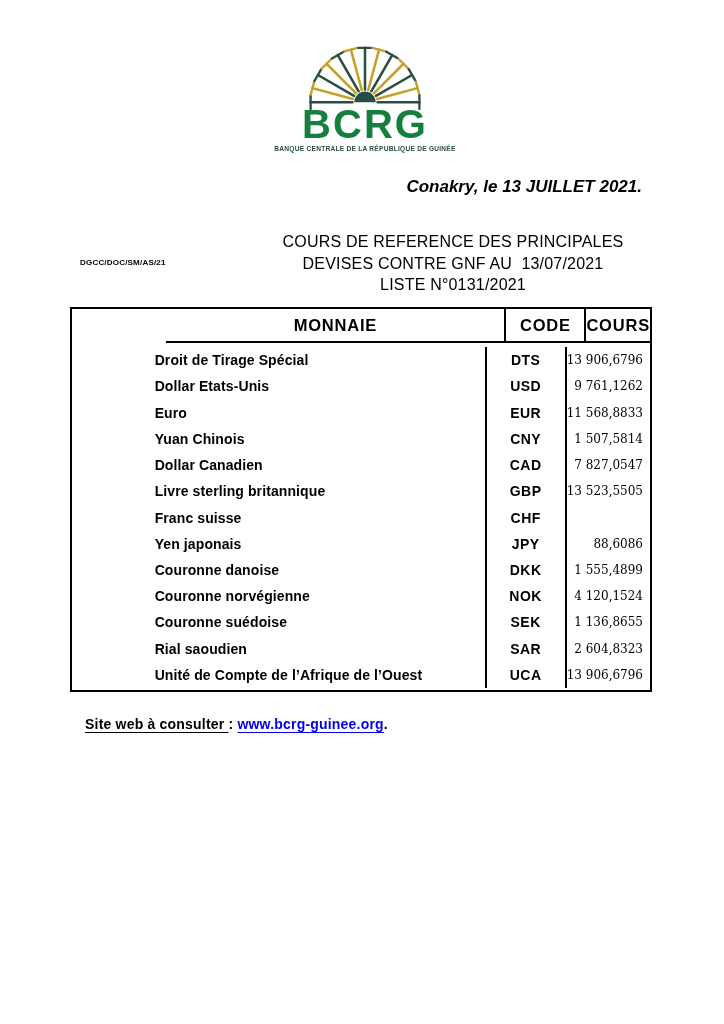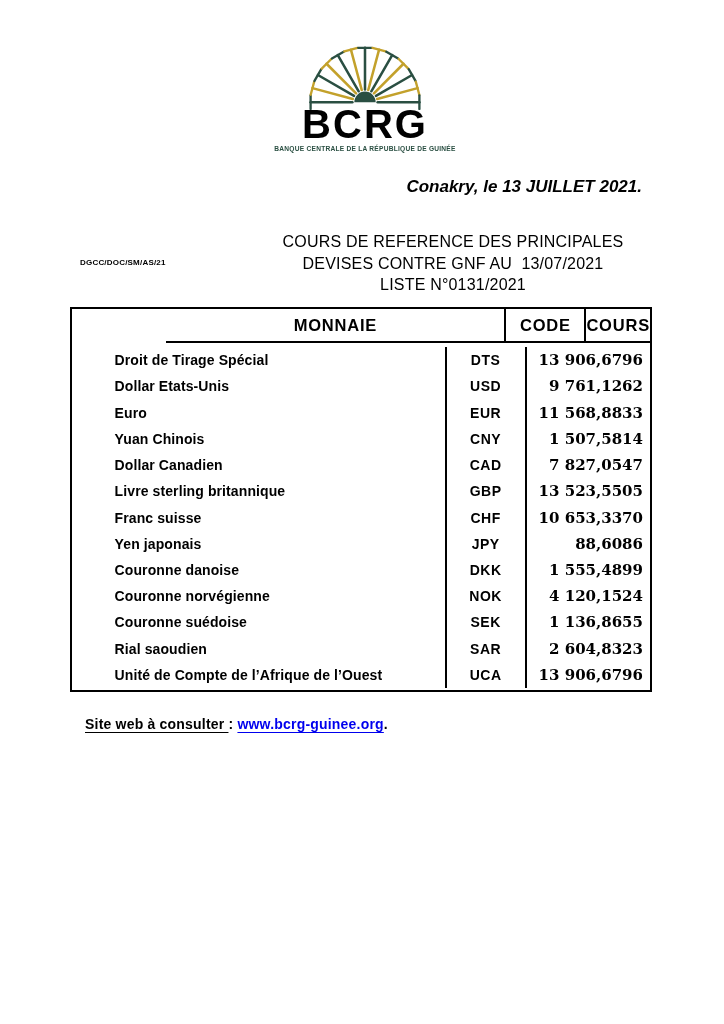--- a/index.html
+++ b/index.html
@@ -6,21 +6,21 @@
   .page {
     position:relative; width:724px; height:1024px; background:#ffffff;
     font-family:"Liberation Sans", sans-serif; color:#000; overflow:hidden;
   }
 
   
   .logo { position:absolute; left:270px; top:42px; width:190px; text-align:center; }
   .logo svg { display:block; margin:0 auto; width:128px; height:68px; }
   .logo-acronym {
     font-size:40px; font-weight:800; letter-spacing:2px; line-height:36px;
-    margin-top:-4px; color:#000000;
+    margin-top:-4px; color:#15803d;
   }
   .logo-subtitle {
     font-size:6.6px; font-weight:700; letter-spacing:0.25px; margin-top:3px;
     color:#2A4F42; white-space:nowrap;
   }
 
   
   .date-line {
     position:absolute; top:177px; right:82px;
     font-size:17px; font-weight:700; font-style:italic;
@@ -56,21 +56,21 @@
   .c-name {
     padding-left:8px; font-size:14px; font-weight:700; letter-spacing:0.1px;
     border-right:2px solid #000;
   }
   .c-code {
     justify-content:center; font-size:14px; font-weight:700; letter-spacing:0.5px;
     border-right:2px solid #000;
   }
   .c-rate {
     justify-content:flex-end; padding-right:7px;
-    font-family:"DejaVu Serif", serif; font-size:15px; font-weight:700;padding-left:12px;
+    font-family:"DejaVu Serif", serif; font-size:12px; font-weight:400;
   }
 
   
   .footer {
     position:absolute; left:85px; top:716px;
     font-size:14px; font-weight:700; letter-spacing:0.2px;
   }
   .footer-label { text-decoration:underline; text-underline-offset:3px; }
   .footer-link { color:#0000EE; text-decoration:underline; text-underline-offset:3px; }
 </style>
@@ -156,21 +156,20 @@
         <div class="c-rate">7 827,0547</div>
       </div>
       <div class="trow">
         <div class="c-name">Livre sterling britannique</div>
         <div class="c-code">GBP</div>
         <div class="c-rate">13 523,5505</div>
       </div>
       <div class="trow">
         <div class="c-name">Franc suisse</div>
         <div class="c-code">CHF</div>
-        <div class="c-rate">10 653,3370</div>
       </div>
       <div class="trow">
         <div class="c-name">Yen japonais</div>
         <div class="c-code">JPY</div>
         <div class="c-rate">88,6086</div>
       </div>
       <div class="trow">
         <div class="c-name">Couronne danoise</div>
         <div class="c-code">DKK</div>
         <div class="c-rate">1 555,4899</div>

